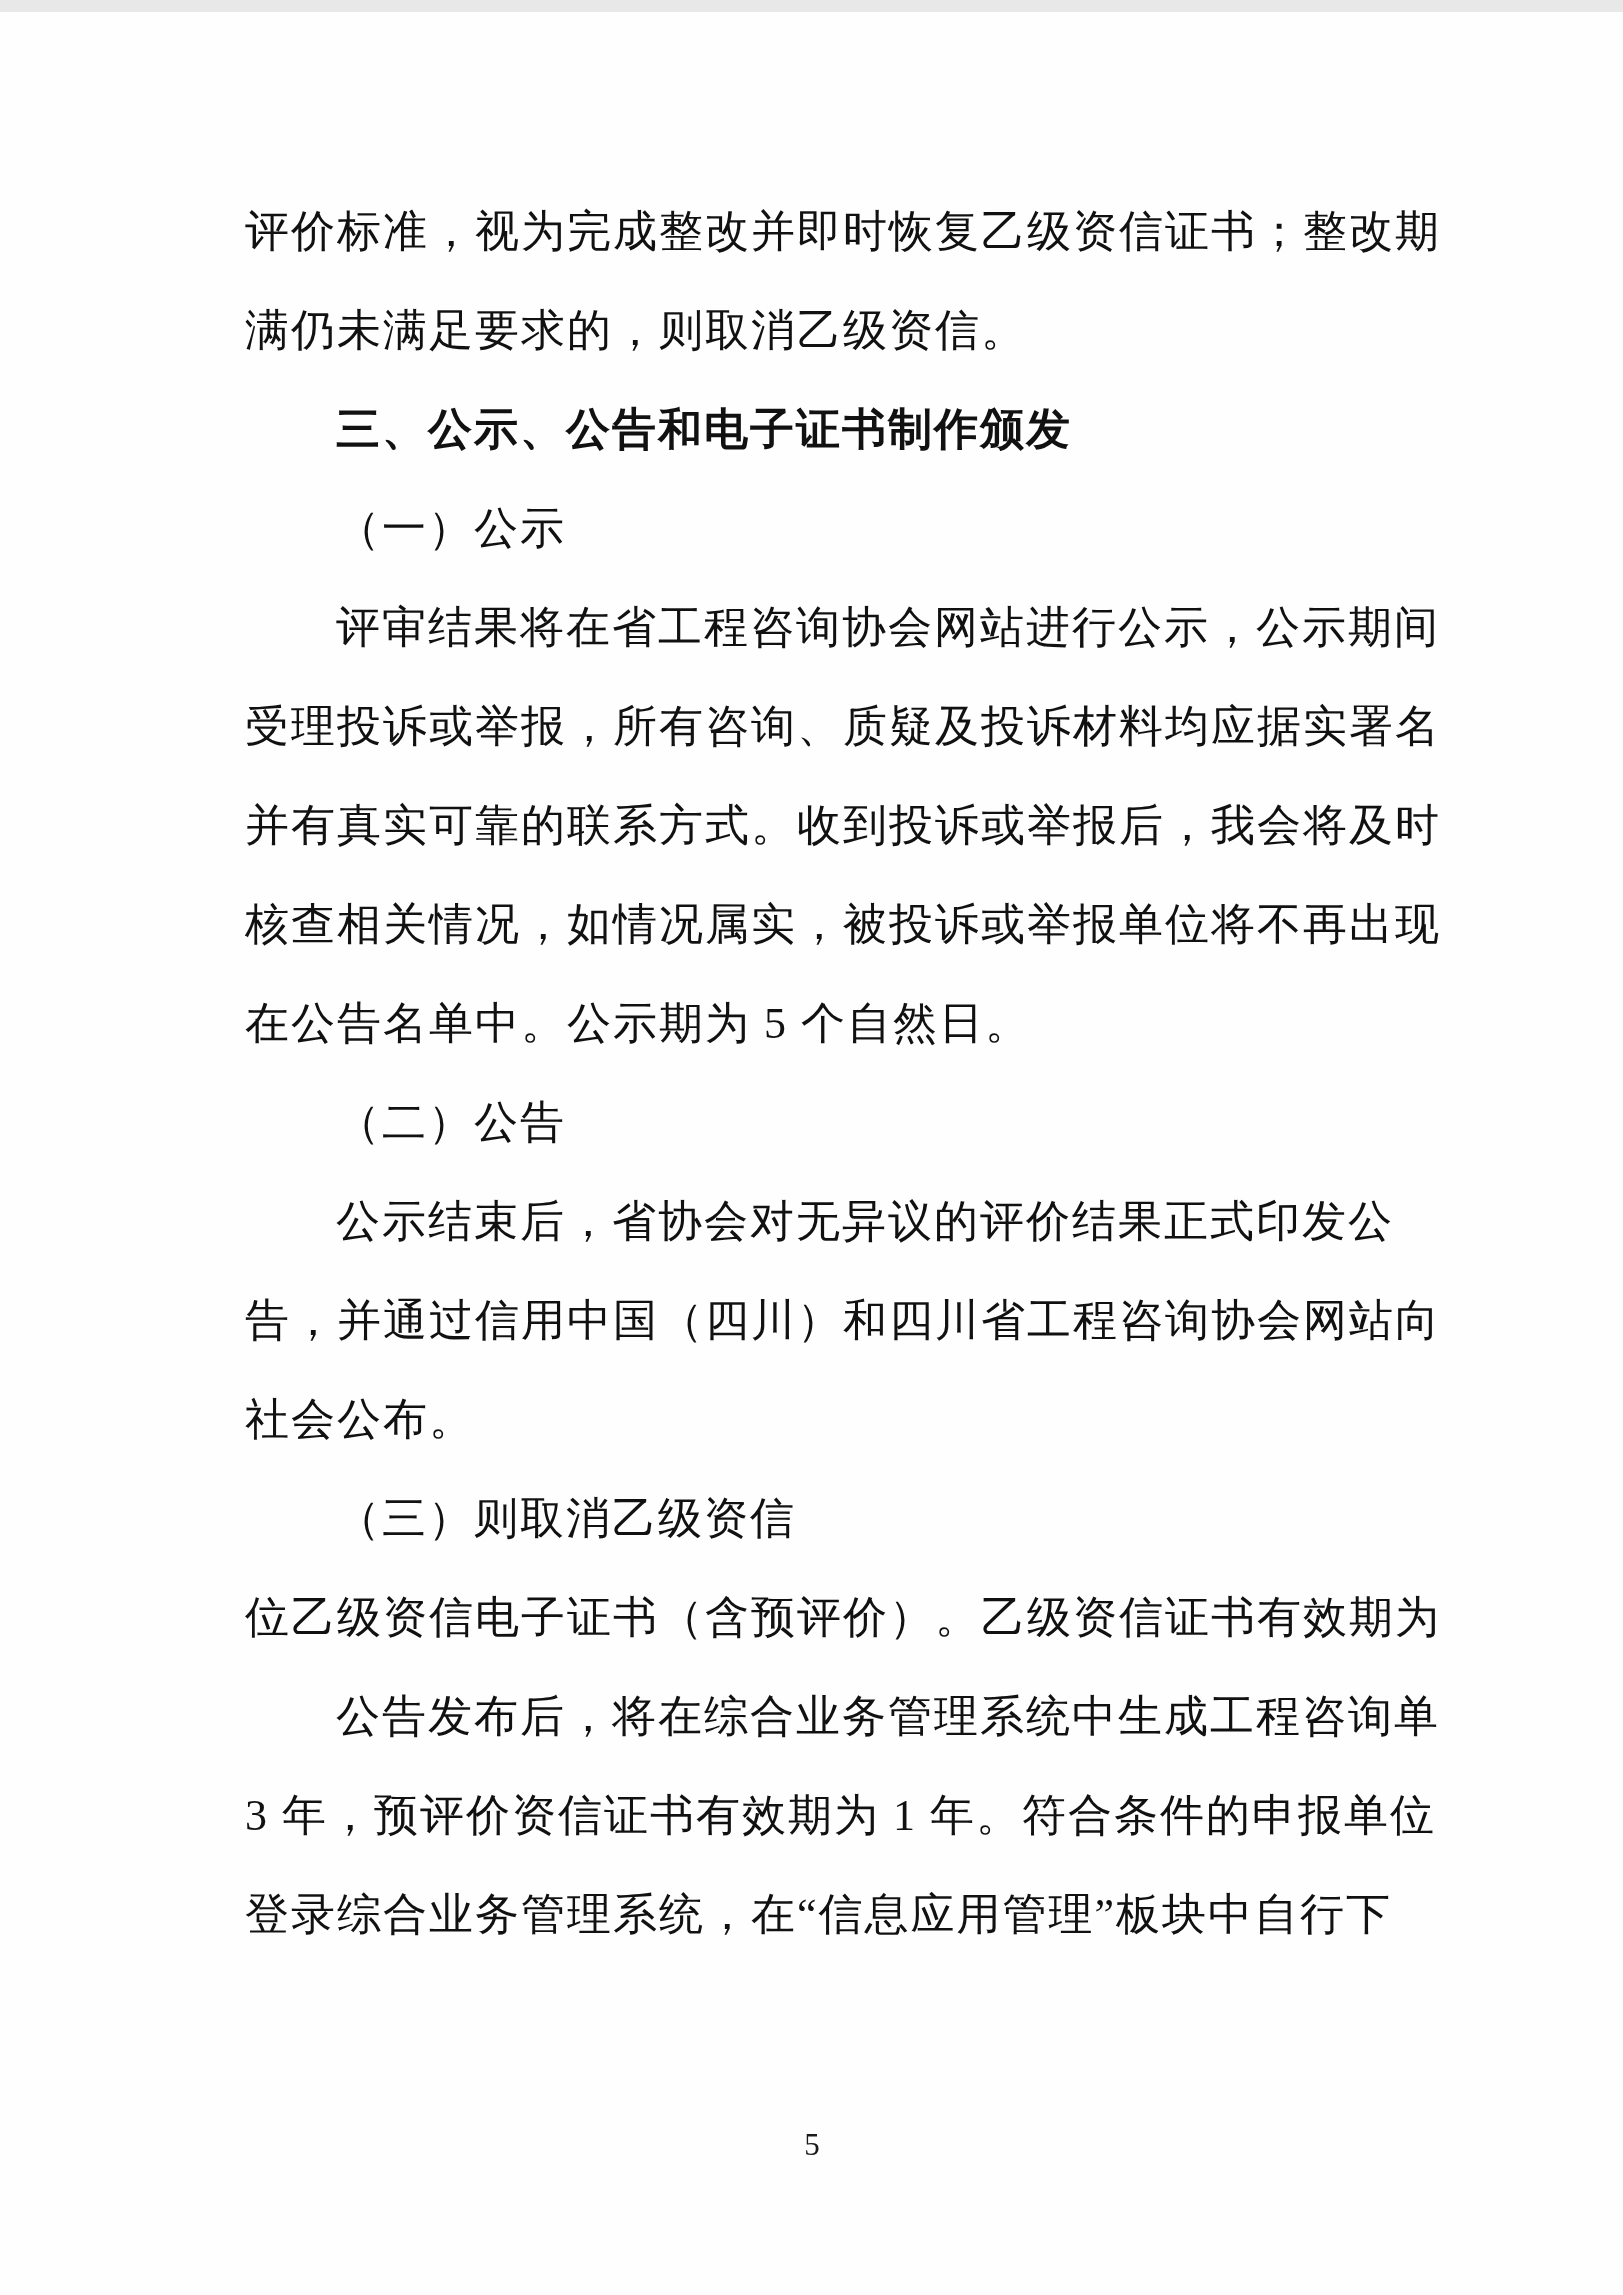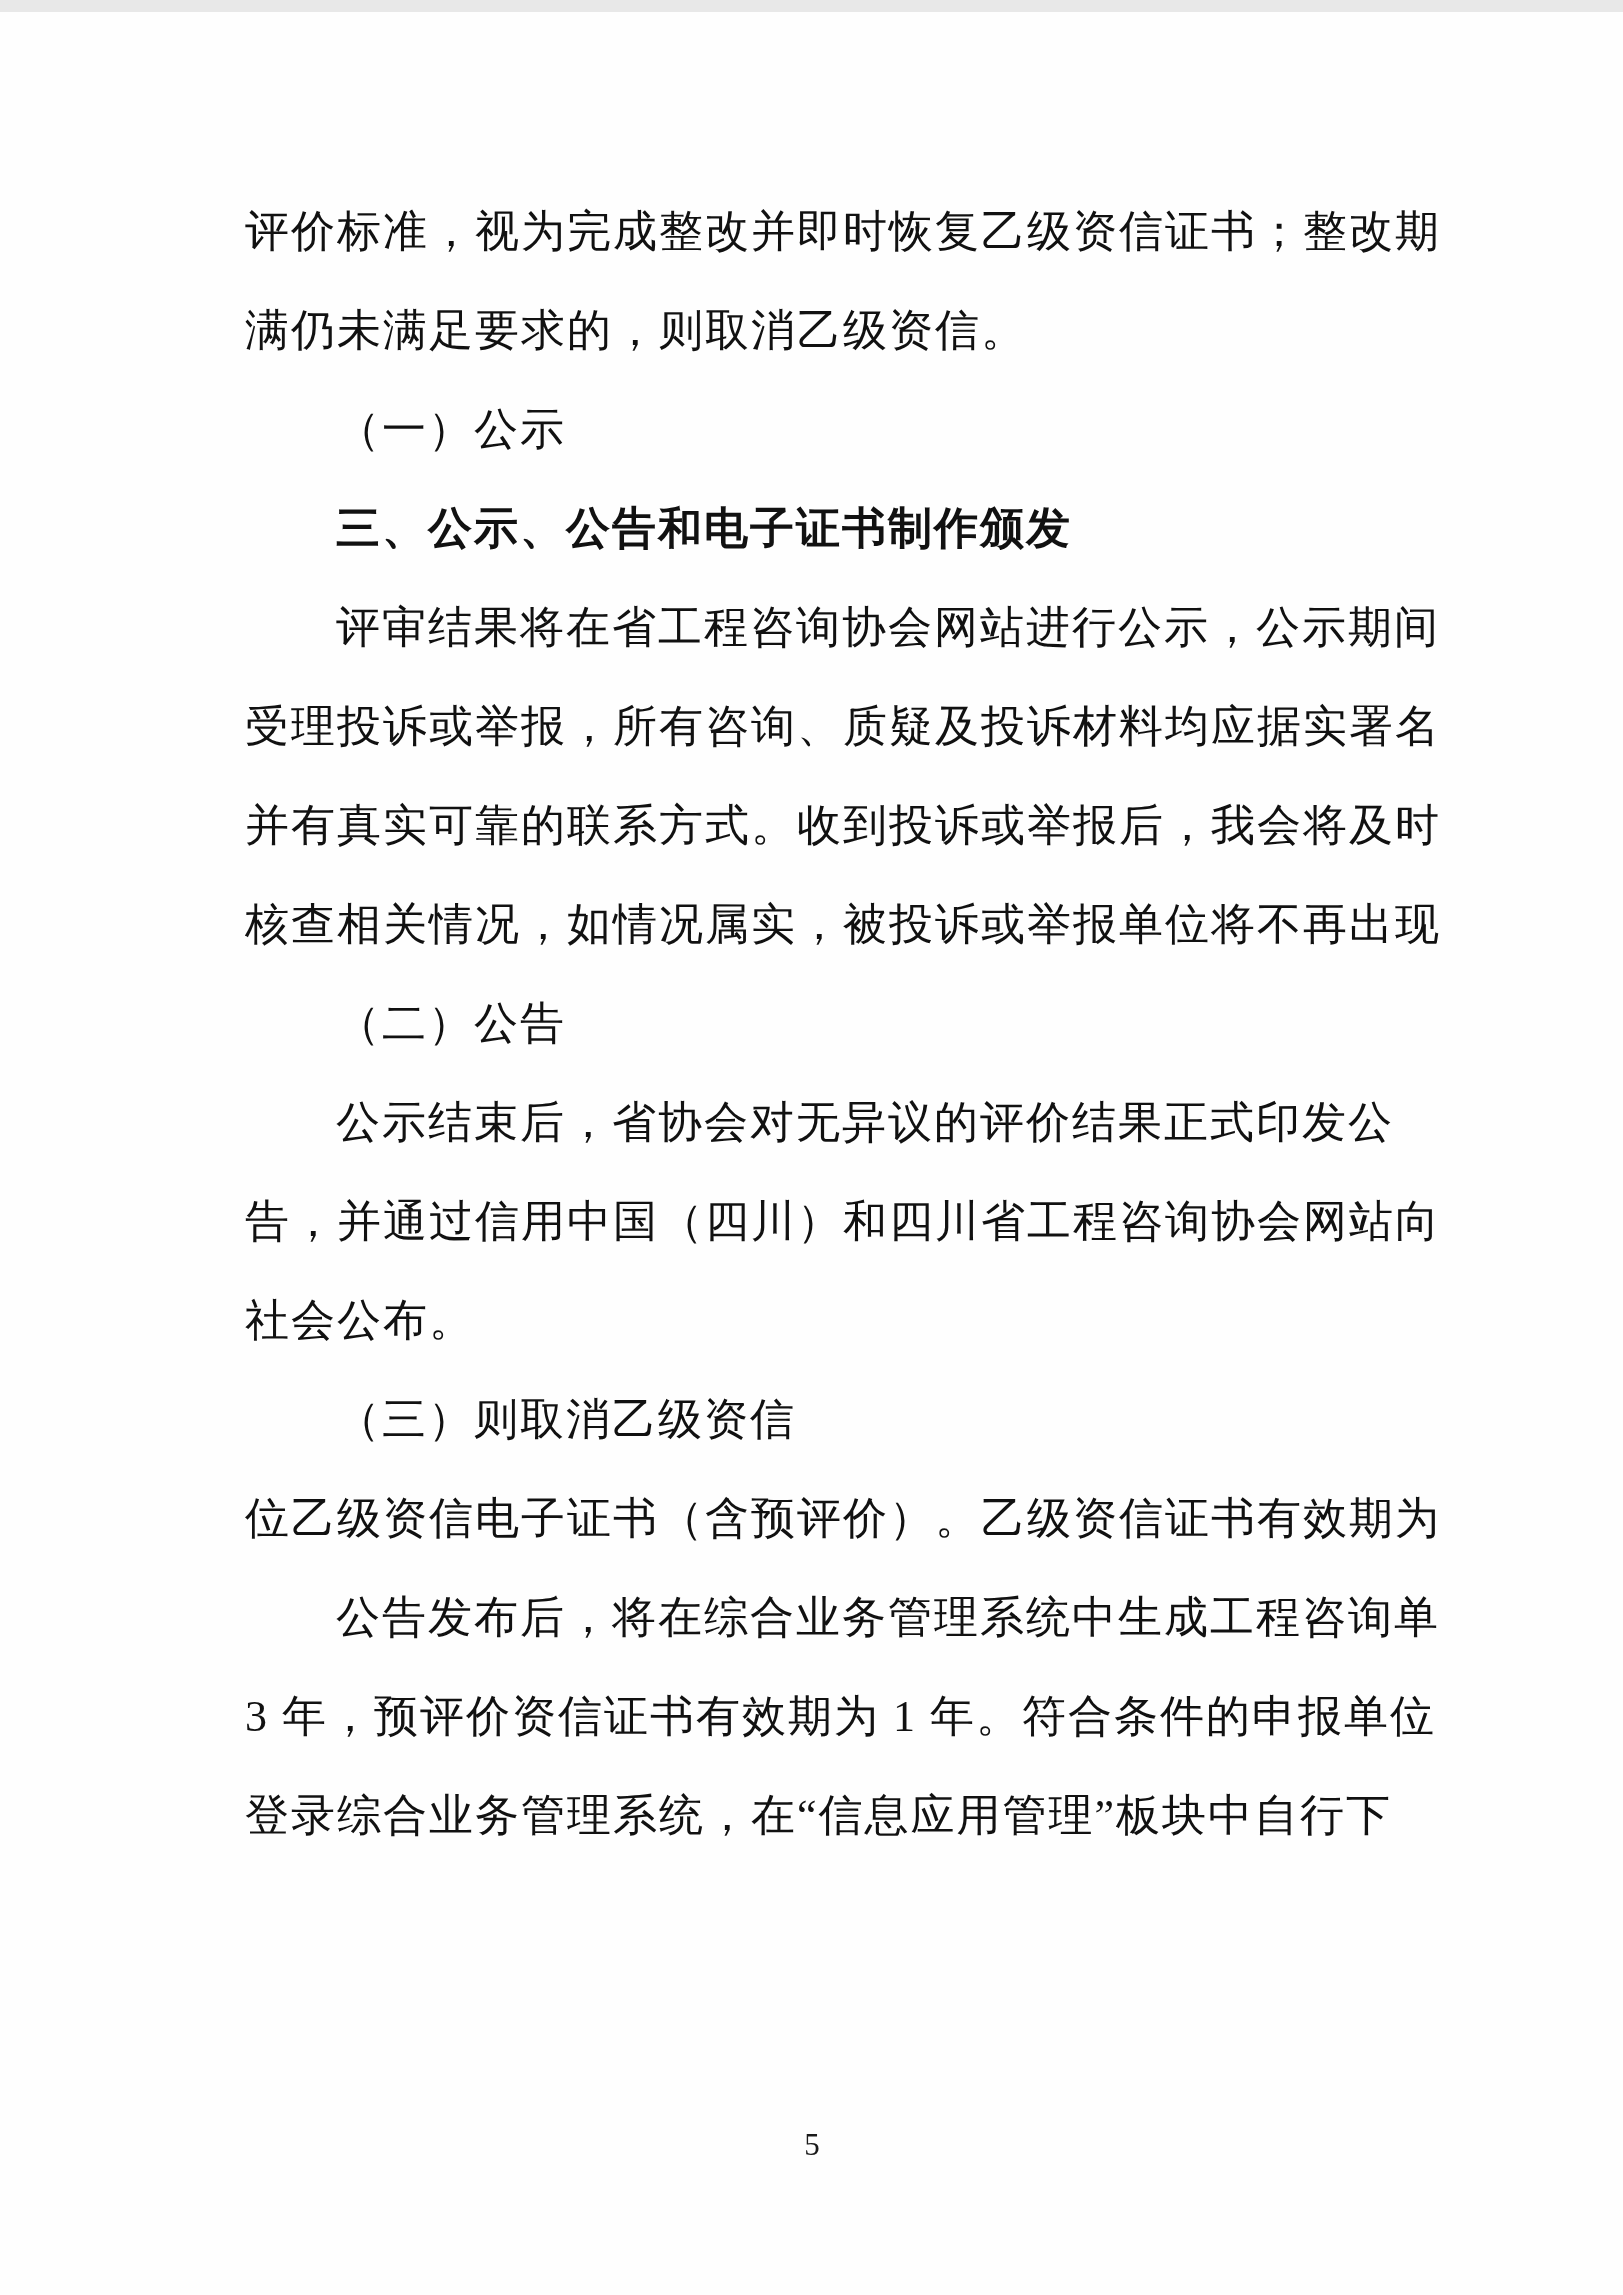--- a/index.html
+++ b/index.html
@@ -51,29 +51,30 @@
 <body>
 
 <div class="page">
   <div class="body-text">
 
     <div class="para">
       <div class="line">评价标准，视为完成整改并即时恢复乙级资信证书；整改期</div>
       <div class="line">满仍未满足要求的，则取消乙级资信。</div>
     </div>
 
+    <div class="line heading indent">三、公示、公告和电子证书制作颁发</div>
+
     <div class="line indent">（一）公示</div>
-
-    <div class="line heading indent">三、公示、公告和电子证书制作颁发</div>
 
     <div class="para">
       <div class="line indent">评审结果将在省工程咨询协会网站进行公示，公示期间</div>
       <div class="line">受理投诉或举报，所有咨询、质疑及投诉材料均应据实署名</div>
       <div class="line">并有真实可靠的联系方式。收到投诉或举报后，我会将及时</div>
       <div class="line">核查相关情况，如情况属实，被投诉或举报单位将不再出现</div>
+      <div class="line">在公告名单中。公示期为 5 个自然日。</div>
     </div>
 
     <div class="line indent">（二）公告</div>
 
     <div class="para">
       <div class="line indent">公示结束后，省协会对无异议的评价结果正式印发公</div>
       <div class="line">告，并通过信用中国（四川）和四川省工程咨询协会网站向</div>
       <div class="line">社会公布。</div>
     </div>
 

